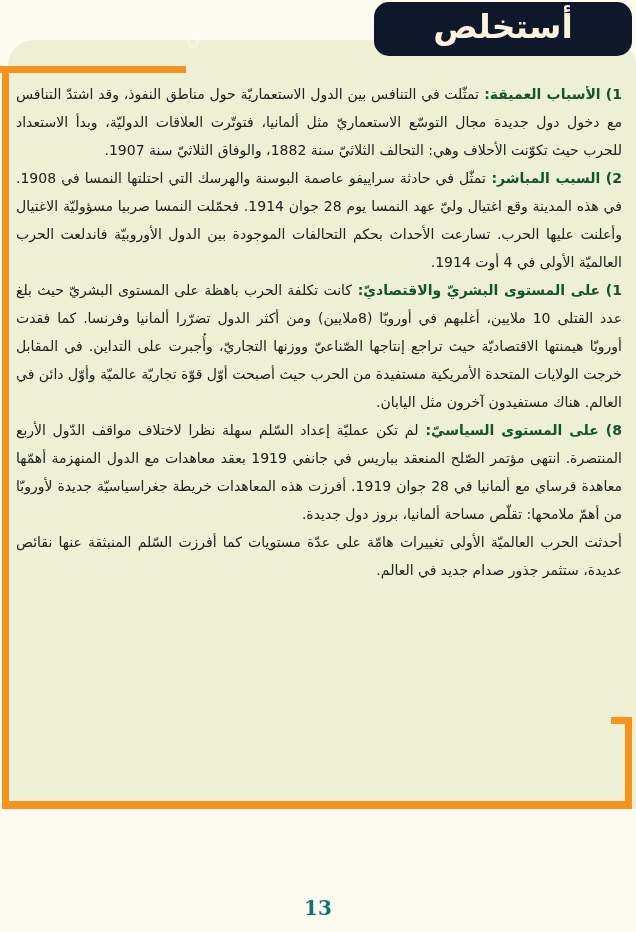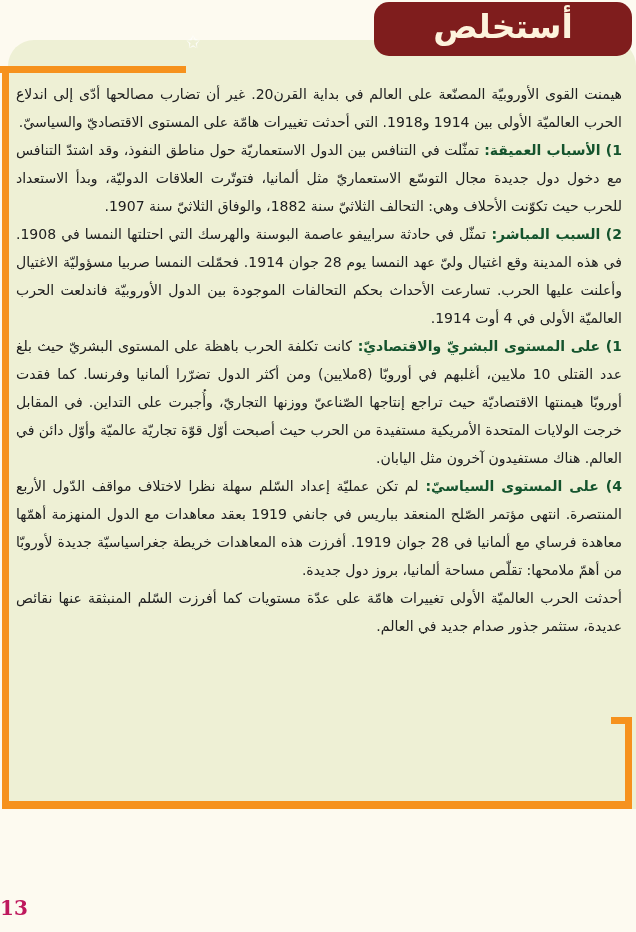--- a/index.html
+++ b/index.html
@@ -27,21 +27,21 @@
     font-size: 17px;
     opacity: 0.85;
     user-select: none;
   }
 
   
   .title-tab {
     position: absolute;
     left: 374px; top: 2px;
     width: 258px; height: 54px;
-    background: #7f1d1d;
+    background: #0f172a;
     border-radius: 15px;
     display: flex;
     align-items: center;
     justify-content: center;
   }
   .title-tab .title-text {
     color: #fdf3dc;
     font-size: 33px;
     font-weight: bold;
     line-height: 1;
@@ -81,25 +81,25 @@
     color: #14532d;
     font-weight: bold;
   }
   .lead::after { content: " "; }
   .conclusion { margin-top: 6px; }
 
   .page-number {
     position: absolute;
     left: 0; top: 896px;
     width: 636px;
-    text-align: left;
+    text-align: center;
     font-family: "DejaVu Serif", serif;
     font-size: 20px;
     font-weight: bold;
-    color: #be185d;
+    color: #0f766e;
   }
 </style>
 </head>
 <body>
 
 <div class="stage">
 
   <div class="panel"></div>
 
   <span class="star">✩</span>
@@ -109,32 +109,31 @@
   </div>
 
   <div class="bseg b-topleft"></div>
   <div class="bseg b-left"></div>
   <div class="bseg b-bottom"></div>
   <div class="bseg b-right"></div>
   <div class="bseg b-hook"></div>
 
   <div class="content">
 
-    <p>هيمنت القوى الأوروبيّة المصنّعة على العالم في بداية القرن20. غير أن تضارب مصالحها أدّى إلى اندلاع الحرب العالميّة الأولى بين 1914 و1918. التي أحدثت تغييرات هامّة على المستوى الاقتصاديّ والسياسيّ.</p>
 
 
     <p><span class="lead">1) الأسباب العميقة:</span><span>تمثّلت في التنافس بين الدول الاستعماريّة حول مناطق النفوذ، وقد اشتدّ التنافس مع دخول دول جديدة مجال التوسّع الاستعماريّ مثل ألمانيا، فتوتّرت العلاقات الدوليّة، وبدأ الاستعداد للحرب حيث تكوّنت الأحلاف وهي: التحالف الثلاثيّ سنة 1882، والوفاق الثلاثيّ سنة 1907.</span></p>
 
 
     <p><span class="lead">2) السبب المباشر:</span><span>تمثّل في حادثة سراييفو عاصمة البوسنة والهرسك التي احتلتها النمسا في 1908. في هذه المدينة وقع اغتيال وليّ عهد النمسا يوم 28 جوان 1914. فحمّلت النمسا صربيا مسؤوليّة الاغتيال وأعلنت عليها الحرب. تسارعت الأحداث بحكم التحالفات الموجودة بين الدول الأوروبيّة فاندلعت الحرب العالميّة الأولى في 4 أوت 1914.</span></p>
 
 
     <p><span class="lead">1) على المستوى البشريّ والاقتصاديّ:</span><span>كانت تكلفة الحرب باهظة على المستوى البشريّ حيث بلغ عدد القتلى 10 ملايين، أغلبهم في أوروبّا (8ملايين) ومن أكثر الدول تضرّرا ألمانيا وفرنسا. كما فقدت أوروبّا هيمنتها الاقتصاديّة حيث تراجع إنتاجها الصّناعيّ ووزنها التجاريّ، وأُجبرت على التداين. في المقابل خرجت الولايات المتحدة الأمريكية مستفيدة من الحرب حيث أصبحت أوّل قوّة تجاريّة عالميّة وأوّل دائن في العالم. هناك مستفيدون آخرون مثل اليابان.</span></p>
 
-    <p><span class="lead">4) على المستوى السياسيّ:</span><span>لم تكن عمليّة إعداد السّلم سهلة نظرا لاختلاف مواقف الدّول الأربع المنتصرة. انتهى مؤتمر الصّلح المنعقد بباريس في جانفي 1919 بعقد معاهدات مع الدول المنهزمة أهمّها معاهدة فرساي مع ألمانيا في 28 جوان 1919. أفرزت هذه المعاهدات خريطة جغراسياسيّة جديدة لأوروبّا من أهمّ ملامحها: تقلّص مساحة ألمانيا، بروز دول جديدة.</span></p>
+    <p><span class="lead">8) على المستوى السياسيّ:</span><span>لم تكن عمليّة إعداد السّلم سهلة نظرا لاختلاف مواقف الدّول الأربع المنتصرة. انتهى مؤتمر الصّلح المنعقد بباريس في جانفي 1919 بعقد معاهدات مع الدول المنهزمة أهمّها معاهدة فرساي مع ألمانيا في 28 جوان 1919. أفرزت هذه المعاهدات خريطة جغراسياسيّة جديدة لأوروبّا من أهمّ ملامحها: تقلّص مساحة ألمانيا، بروز دول جديدة.</span></p>
 
 
     <p class="conclusion">أحدثت الحرب العالميّة الأولى تغييرات هامّة على عدّة مستويات كما أفرزت السّلم المنبثقة عنها نقائص عديدة، ستثمر جذور صدام جديد في العالم.</p>
 
   </div>
 
   <div class="page-number">13</div>
 
 </div>
 

